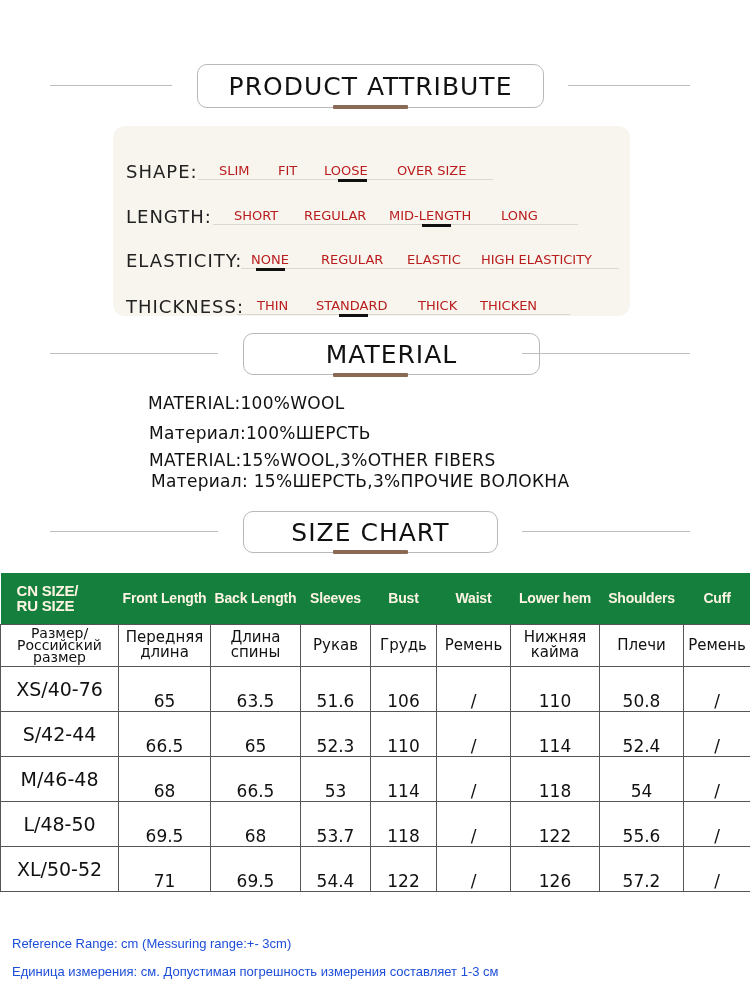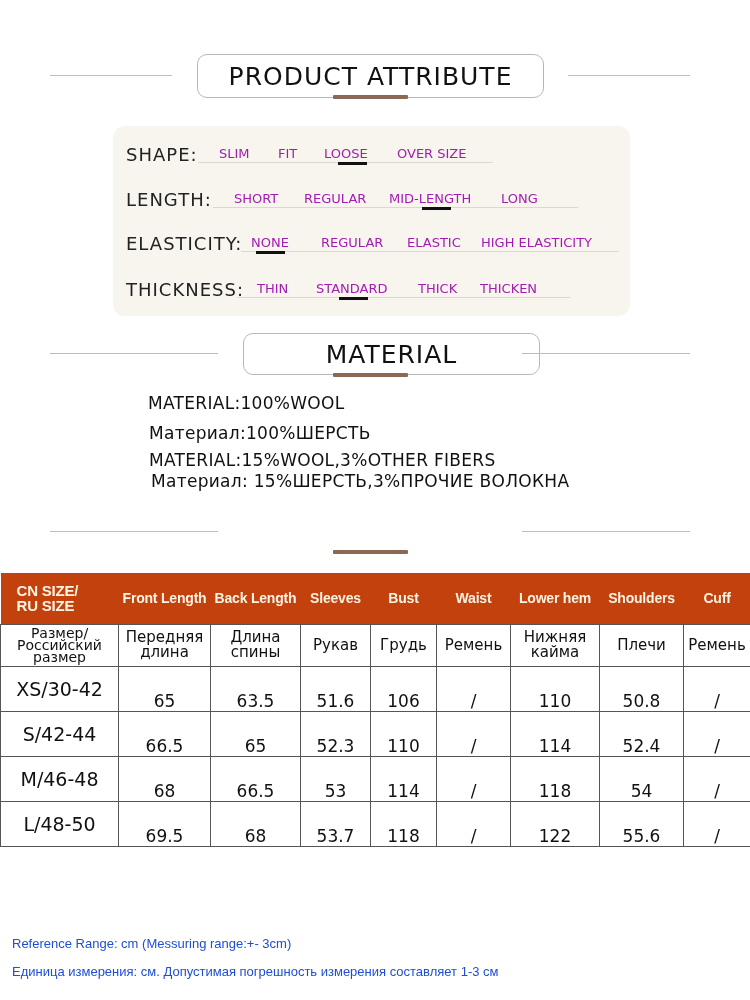--- a/index.html
+++ b/index.html
@@ -14,63 +14,63 @@
     font-family: "DejaVu Sans", sans-serif; font-size: 25px; letter-spacing: 1px; color: #111;
   }
   .section-header .accent {
     position: absolute; height: 4px; background: #8a6a55; border-radius: 1px;
   }
 
   .attr-box {
     position: absolute; left: 113px; top: 126px; width: 517px; height: 190px;
     background: #f8f5ef; border-radius: 12px;
   }
-  .attr-row { position: absolute; left: 0; width: 517px; height: 30px; }
+  .attr-row { position: absolute; left: 0; width: 517px; height: 30px; margin-top: 17px; }
   .attr-row .label {
     position: absolute; left: 13px; top: 4px; font-family: "DejaVu Sans", sans-serif;
     font-size: 18px; letter-spacing: 1px; color: #222;
   }
   .attr-row .rule { position: absolute; height: 1px; background: #dcd7cf; }
   .attr-row .opt {
     position: absolute; top: 6px; font-family: "DejaVu Sans", sans-serif; font-size: 13px;
-    color: #a21caf; white-space: nowrap;
+    color: #b91c1c; white-space: nowrap;
   }
   .attr-row .sel-bar { position: absolute; height: 3px; background: #111; }
 
   .material { position: absolute; left: 148px; top: 393px; }
   .material .m-line {
     position: absolute; white-space: nowrap; font-family: "DejaVu Sans", sans-serif;
     font-size: 17px; color: #111; letter-spacing: 0.3px;
   }
 
   table.size {
     position: absolute; left: 0; top: 573px; width: 750px; border-collapse: collapse;
     table-layout: fixed;
   }
   table.size th {
-    background: #c2410c; color: #fff4e4; font-weight: bold; font-size: 14px;
+    background: #15803d; color: #fff4e4; font-weight: bold; font-size: 14px;
     height: 51px; text-align: center; padding: 0 2px; border: none;
     font-family: "Liberation Sans", sans-serif; letter-spacing: -0.2px;
   }
   table.size th.first { text-align: left; padding-left: 16px; font-size: 15px; line-height: 15px; }
   table.size td {
     border: 1px solid #555; text-align: center; color: #111;
     font-family: "DejaVu Sans", sans-serif; font-size: 17px; height: 44.5px; padding: 0;
   }
   table.size tr.ru td { height: 42px; font-size: 15px; line-height: 15px; }
   table.size td.size-cell { font-size: 19px; }
   table.size td.val { padding-top: 24px; }
 
   .footer { position: absolute; left: 12px; }
   .footer div { position: absolute; white-space: nowrap; font-family: "Liberation Sans", sans-serif; font-size: 13px; color: #1d4ed8; }
 </style>
 </head>
 <body>
 
-<div class="section-header" style="top:54px;">
+<div class="section-header" style="top:64px;">
   <div class="line" style="left:50px; width:122px; top:21px;"></div>
   <div class="pill" style="left:197px; width:347px;">PRODUCT ATTRIBUTE</div>
   <div class="accent" style="left:333px; width:75px; top:41px;"></div>
   <div class="line" style="left:568px; width:122px; top:21px;"></div>
 </div>
 
 <div class="attr-box">
 
   <div class="attr-row" style="top:14px;">
     <span class="label">SHAPE:</span>
@@ -122,20 +122,21 @@
 
 <div class="material">
   <div class="m-line" style="top:0px; left:0px;">MATERIAL:100%WOOL</div>
   <div class="m-line" style="top:30px; left:1px;">Материал:100%ШЕРСТЬ</div>
   <div class="m-line" style="top:57px; left:1px;">MATERIAL:15%WOOL,3%OTHER FIBERS</div>
   <div class="m-line" style="top:78px; left:3px;">Материал: 15%ШЕРСТЬ,3%ПРОЧИЕ ВОЛОКНА</div>
 </div>
 
 <div class="section-header" style="top:511px;">
   <div class="line" style="left:50px; width:168px; top:20px;"></div>
+  <div class="pill" style="left:243px; width:255px; height:42px;">SIZE CHART</div>
   <div class="accent" style="left:333px; width:75px; top:39px;"></div>
   <div class="line" style="left:522px; width:168px; top:20px;"></div>
 </div>
 
 <table class="size">
   <colgroup>
     <col style="width:118px">
       <col style="width:92px">
       <col style="width:90px">
       <col style="width:70px">
@@ -168,21 +169,21 @@
 спины</td>
     <td>Рукав</td>
     <td>Грудь</td>
     <td>Ремень</td>
     <td style="white-space:pre-line;">Нижняя
 кайма</td>
     <td>Плечи</td>
     <td>Ремень</td>
   </tr>
   <tr>
-    <td class="size-cell">XS/30-42</td>
+    <td class="size-cell">XS/40-76</td>
     <td class="val">65</td>
     <td class="val">63.5</td>
     <td class="val">51.6</td>
     <td class="val">106</td>
     <td class="val">/</td>
     <td class="val">110</td>
     <td class="val">50.8</td>
     <td class="val">/</td>
   </tr>
   <tr>
@@ -211,19 +212,30 @@
     <td class="size-cell">L/48-50</td>
     <td class="val">69.5</td>
     <td class="val">68</td>
     <td class="val">53.7</td>
     <td class="val">118</td>
     <td class="val">/</td>
     <td class="val">122</td>
     <td class="val">55.6</td>
     <td class="val">/</td>
   </tr>
+  <tr>
+    <td class="size-cell">XL/50-52</td>
+    <td class="val">71</td>
+    <td class="val">69.5</td>
+    <td class="val">54.4</td>
+    <td class="val">122</td>
+    <td class="val">/</td>
+    <td class="val">126</td>
+    <td class="val">57.2</td>
+    <td class="val">/</td>
+  </tr>
 </tbody>
   </table>
 
 <div class="footer" style="top:936px;">
   <div style="top:0px;">Reference Range: cm (Messuring range:+- 3cm)</div>
   <div style="top:28px;">Единица измерения: см. Допустимая погрешность измерения составляет 1-3 см</div>
 </div>
 
 </body></html>

